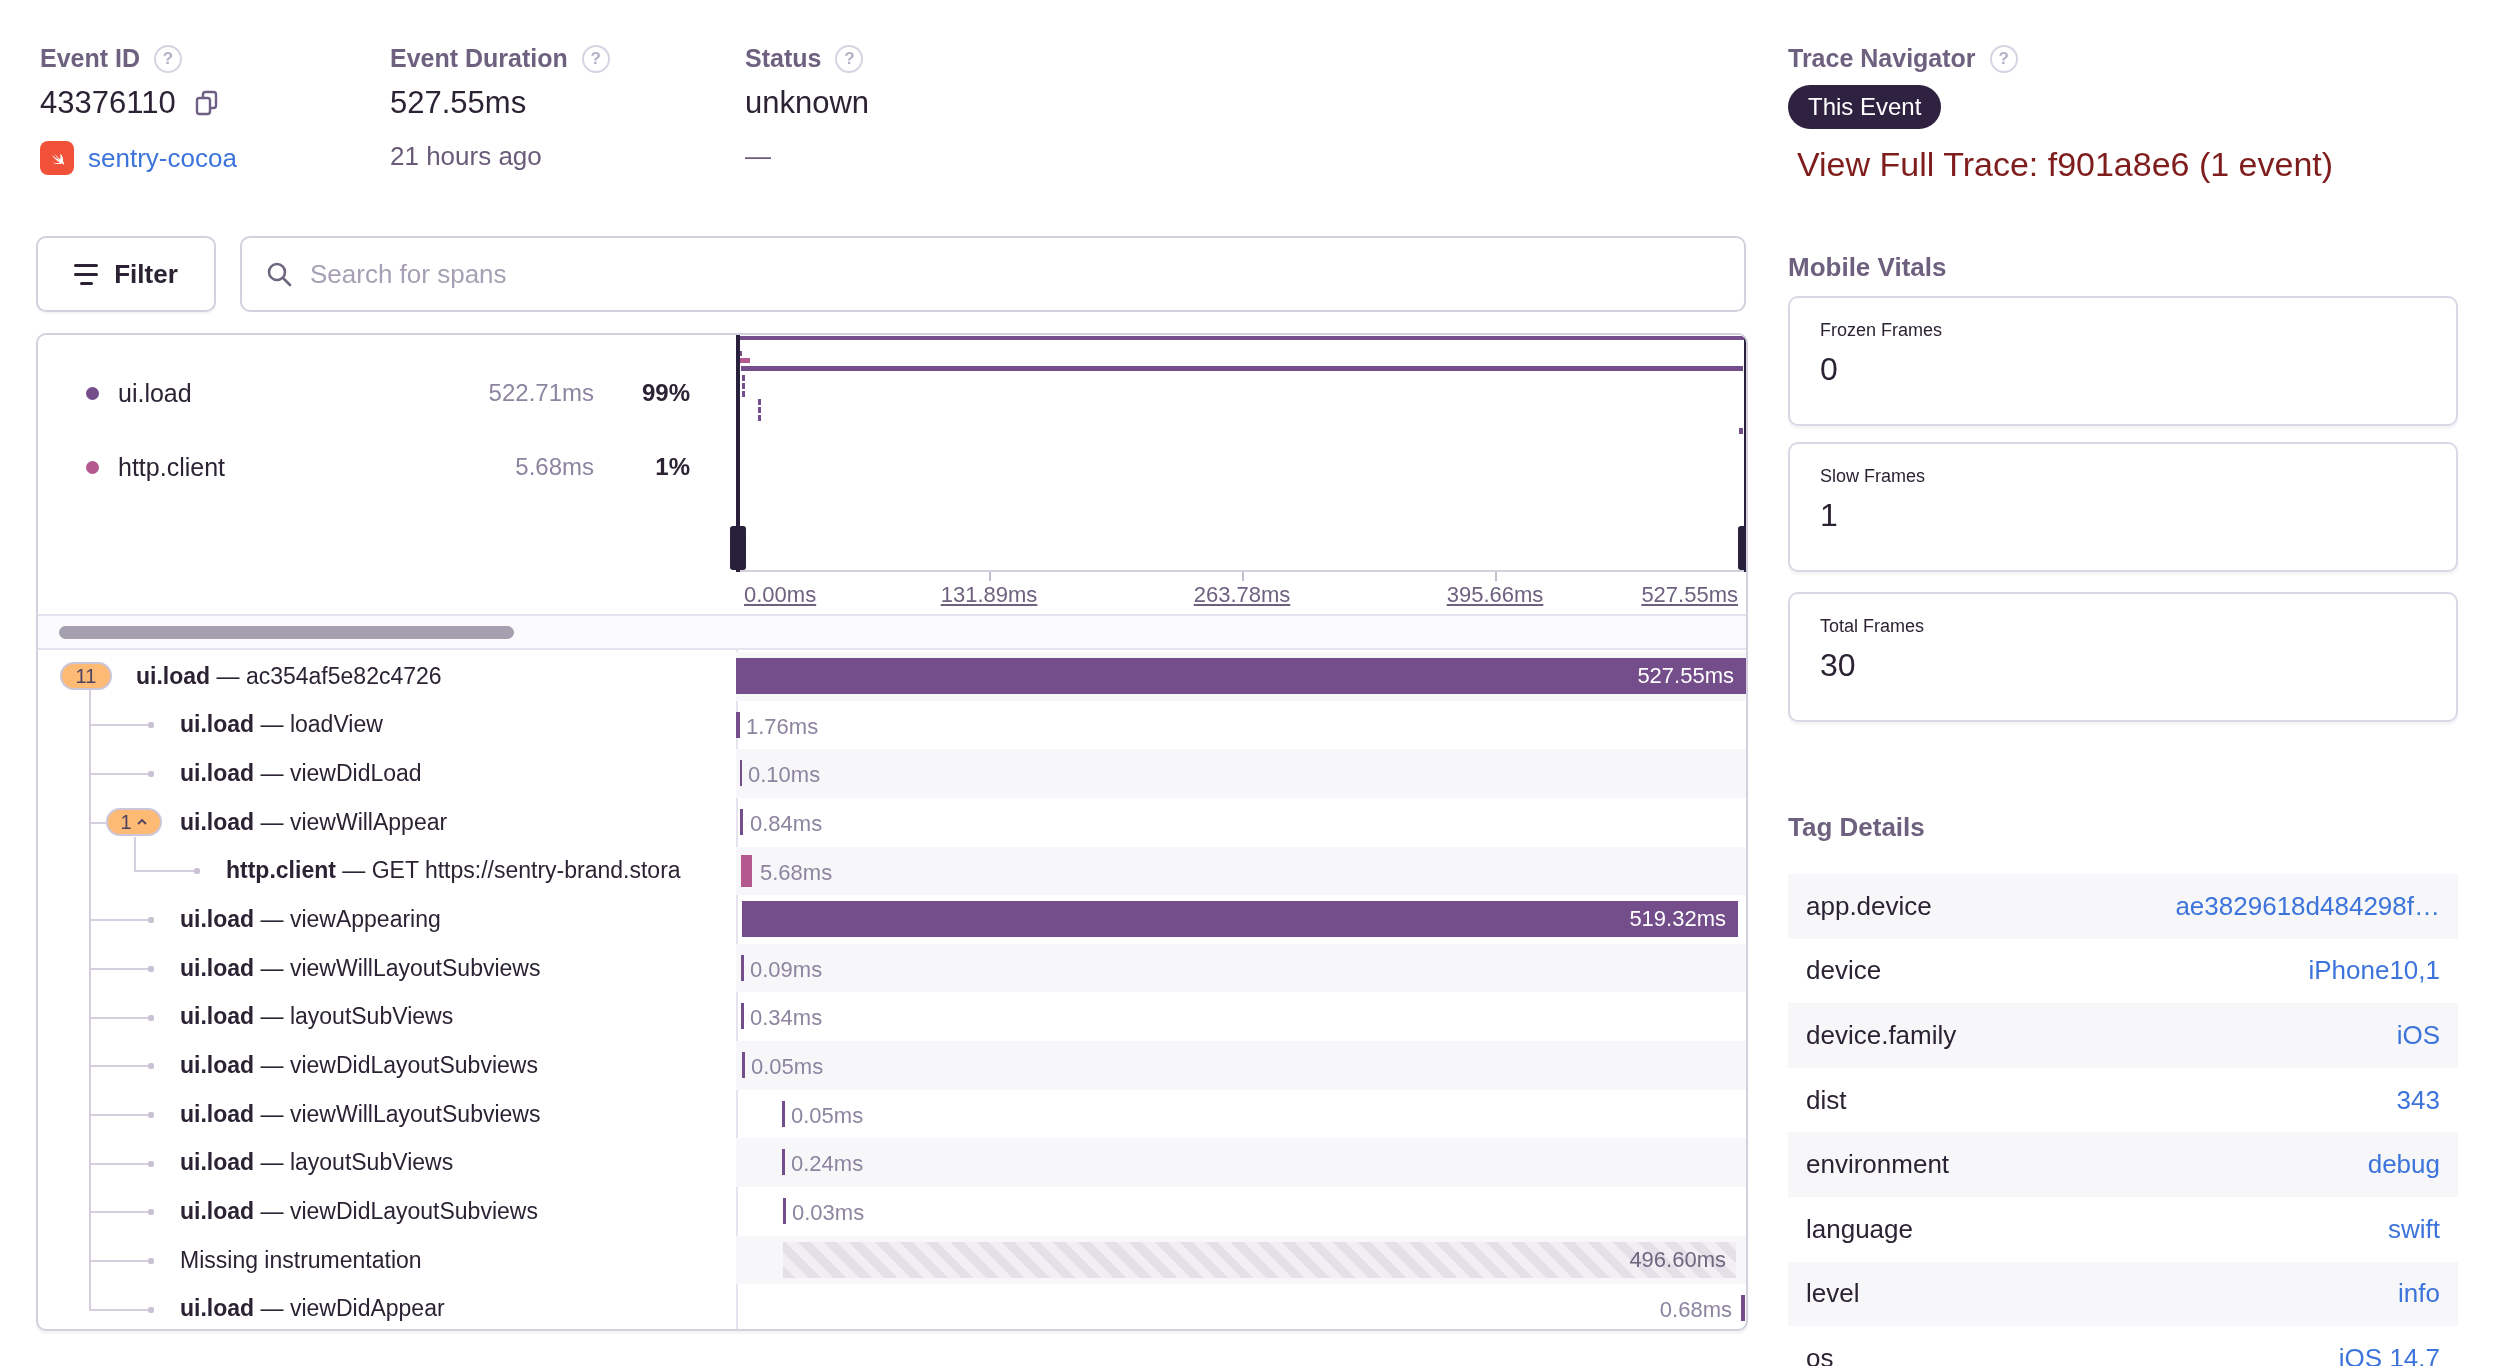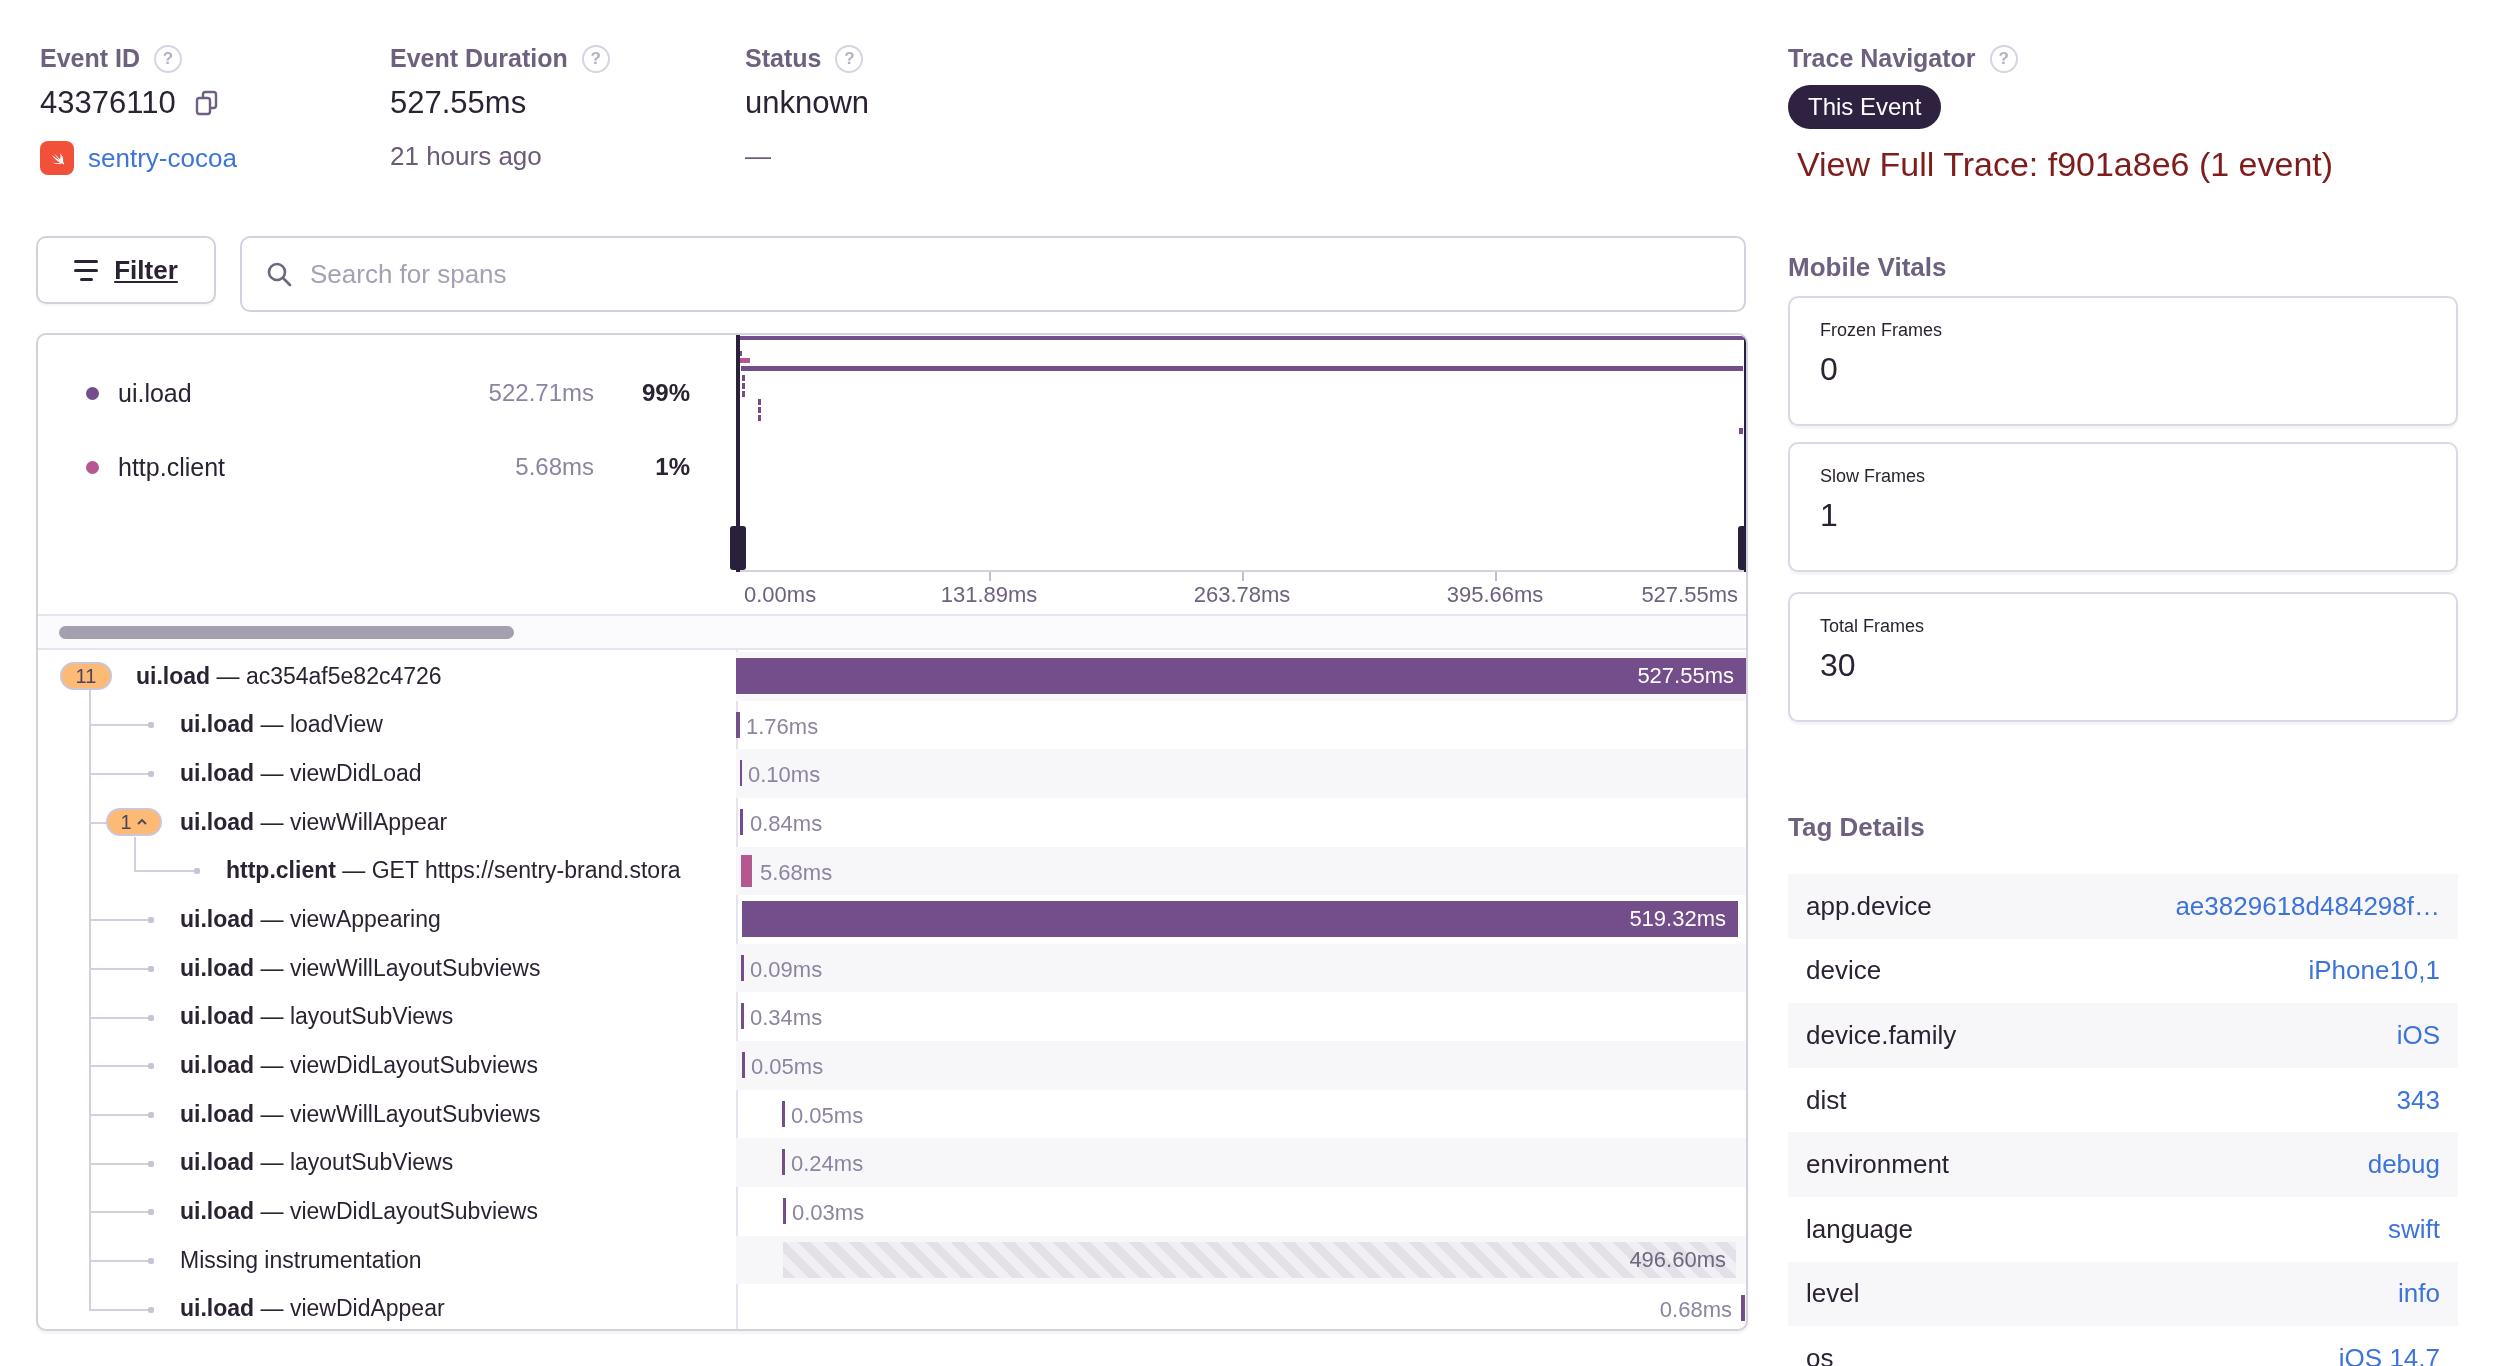--- a/index.html
+++ b/index.html
@@ -22,25 +22,24 @@
   .hsub { margin-top:20px; font-size:26px; color:#6a5b78; display:flex; align-items:center; gap:14px; }
   .blue { color:#3d74db; }
   .swift-badge { width:34px; height:34px; border-radius:8px; background:#f05138; display:flex; align-items:center; justify-content:center; }
   .tn-pill {
     display:inline-flex; margin-top:12px; padding:8px 20px; border-radius:22px;
     background:#2f2140; color:#fff; font-size:24px; align-items:center;text-align:center;
   }
   .tn-link { margin-top:16px; font-size:34px; color:#7f1d1d;margin-left:9px; }
   
   .filter-btn {
-    position:absolute; left:36px; top:236px; width:180px; height:68px;
+    position:absolute; left:36px; top:236px; width:180px; height:76px;
     border:2px solid #d5d0dd; border-radius:10px; background:#fff;
     display:flex; align-items:center; justify-content:center; gap:16px;
     box-shadow:0 2px 1px rgba(43,34,51,.04);
-    text-decoration:underline;
   }
   .filter-icon { display:flex; flex-direction:column; gap:6px; align-items:center; }
   .filter-icon i { display:block; height:3px; background:#2b2233; border-radius:2px; }
   .filter-icon i:nth-child(1){ width:24px; } .filter-icon i:nth-child(2){ width:24px; } .filter-icon i:nth-child(3){ width:13px; }
   .filter-label { font-size:26px; font-weight:700; color:#2b2233; }
   .search-box {
     position:absolute; left:240px; top:236px; width:1506px; height:76px;
     border:2px solid #d5d0dd; border-radius:10px; background:#fff;
     display:flex; align-items:center; padding:0 22px; gap:16px;
   }
@@ -61,21 +60,21 @@
   .legend-pct { position:absolute; right:46px; font-size:24px; font-weight:700; color:#2b2233; }
   
   .minimap { position:absolute; left:698px; top:0; width:1012px; height:237px; border-bottom:2px solid #d5d0dd; background:#fff; }
   .mm-frame { position:absolute; top:0; width:4px; height:237px; background:#29203b; }
   .mm-handle { position:absolute; width:16px; height:44px; bottom:0; background:#29203b; border-radius:3px; }
   .mm-bar { position:absolute; background:#744e8a; }
   .mm-pink { position:absolute; background:#b4588f; }
   
   .axis { position:absolute; left:698px; top:237px; width:1012px; height:42px; background:#fff; }
   .axis-tick { position:absolute; top:0; width:2px; height:9px; background:#c4bdd0; }
-  .axis-label { position:absolute; top:10px; font-size:22px; color:#6e617f; }
+  .axis-label { position:absolute; top:10px; font-size:22px; color:#6e617f;text-decoration:underline; }
   .hdivider-axis { position:absolute; left:0; top:279px; width:1712px; height:2px; background:#e7e3ee; }
   
   .hscroll-row { position:absolute; left:0; top:281px; width:1712px; height:34px; background:#fbfbfd; border-bottom:2px solid #e7e3ee; }
   .hscroll-thumb { position:absolute; left:21px; top:10px; width:455px; height:13px; border-radius:7px; background:#a59fb0; }
   
   .tree { position:absolute; left:0; top:317px; width:698px; height:681px; }
   .bars { position:absolute; left:698px; top:317px; width:1014px; height:681px; }
   .trow { position:relative; height:48.65px; display:flex; align-items:center; }
   .brow { position:relative; height:48.65px; }
   .brow.alt { background:#f7f7f9; }

